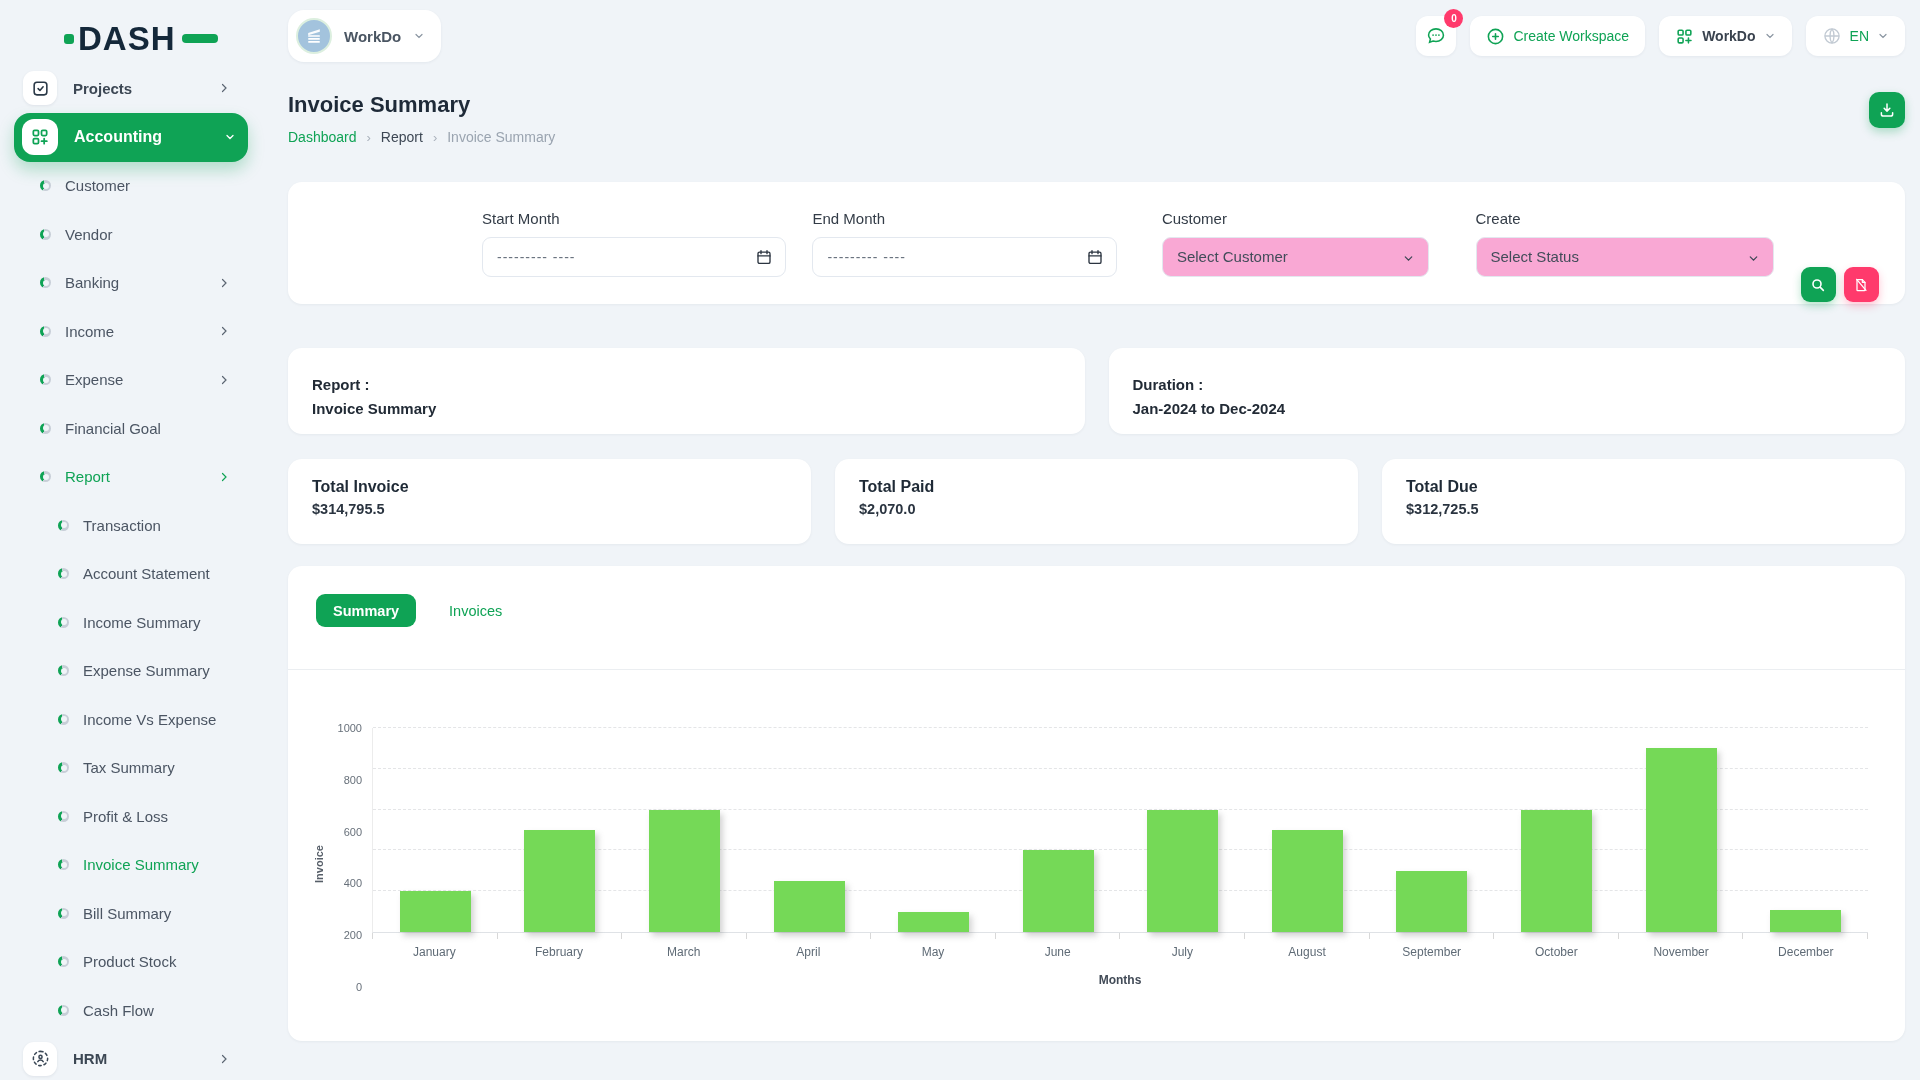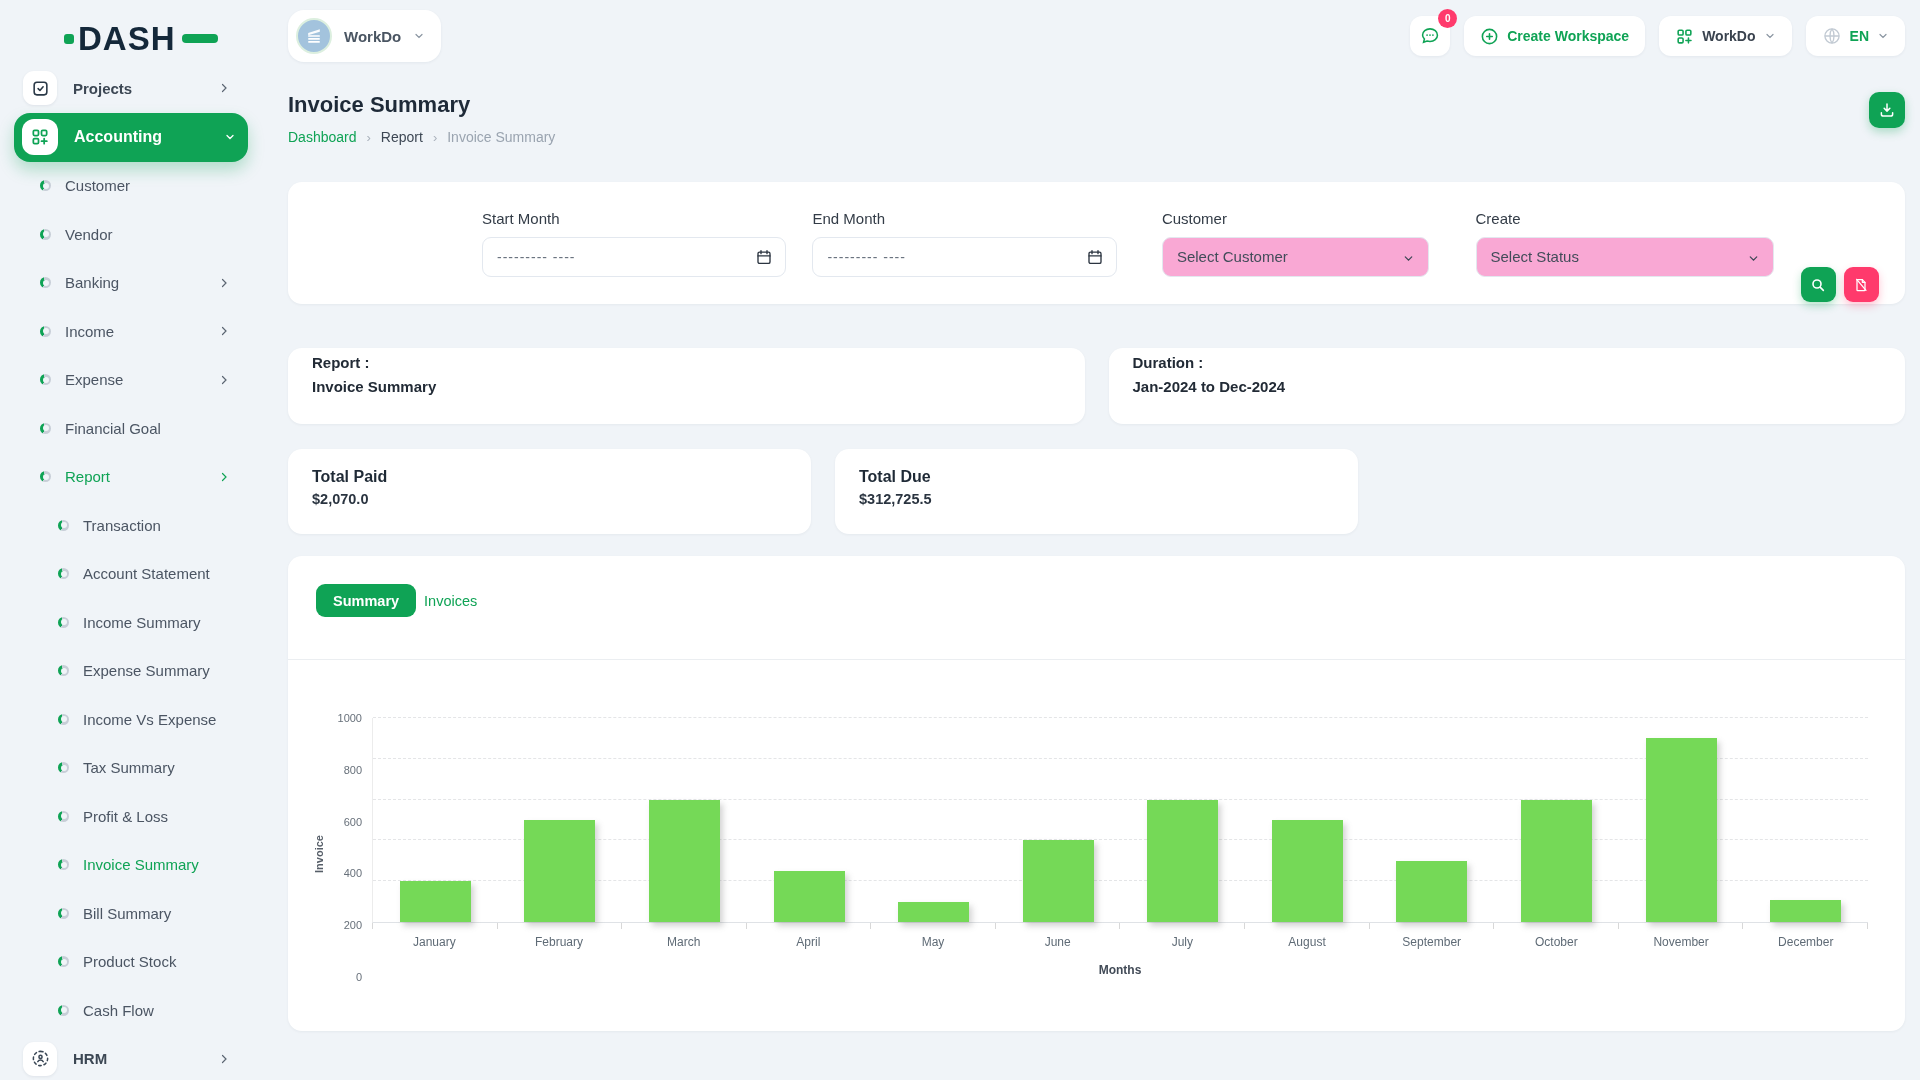--- a/index.html
+++ b/index.html
@@ -19,21 +19,21 @@
 
   .topbar{position:absolute;left:288px;right:15px;top:10px;height:52px;display:flex;align-items:center;justify-content:space-between}
   .ws-pill{display:flex;align-items:center;gap:12px;background:#fff;border-radius:16px;padding:8px 16px 8px 8px;box-shadow:0 1px 3px rgba(20,40,60,.06);cursor:pointer}
   .ws-avatar{width:36px;height:36px;border-radius:50%;background:var(--avatar-blue);border:2px solid #dcefdf;display:flex;align-items:center;justify-content:center}
   .ws-name{font-size:15px;font-weight:600;color:#4a5562}
   .chev{width:12px;height:12px;flex:none}
   .top-right{display:flex;align-items:center;gap:14px}
   .icon-btn{position:relative;width:40px;height:40px;background:#fff;border-radius:12px;box-shadow:0 1px 3px rgba(20,40,60,.06);display:flex;align-items:center;justify-content:center;cursor:pointer}
   .badge{position:absolute;top:-7px;right:-7px;min-width:19px;height:19px;border-radius:50%;background:var(--pink);color:#fff;font-size:10px;font-weight:700;display:flex;align-items:center;justify-content:center}
   .pill-btn{display:flex;align-items:center;gap:8px;height:40px;padding:0 16px;background:#fff;border-radius:12px;box-shadow:0 1px 3px rgba(20,40,60,.06);font-size:14px;cursor:pointer}
-  .pill-btn .lbl-green{color:var(--green);font-weight:700}
+  .pill-btn .lbl-green{color:var(--green);font-weight:400}
   .pill-btn .lbl-dark{color:#39424e;font-weight:600}
 
   
   .sidebar{position:absolute;left:0;top:0;width:264px;height:1080px;padding-top:64px}
   .nav-row{display:flex;align-items:center;height:48.5px;cursor:pointer;font-size:15px;color:#4b5563}
   .nav-top{padding:0 34px 0 23px}
   .nav-top .sq-icon{width:34px;height:34px;background:#fff;border-radius:11px;box-shadow:0 1px 3px rgba(20,40,60,.08);display:flex;align-items:center;justify-content:center;margin-right:16px}
   .nav-top .nav-label{flex:1;font-weight:600;color:#3c4754}
   .pill-active{margin:0 16px 0 14px;height:49px;border-radius:16px;background:var(--green);box-shadow:0 8px 16px rgba(15,163,85,.28);display:flex;align-items:center;padding:0 12px 0 8px;cursor:pointer}
   .pill-active .sq-icon{width:36px;height:36px;background:#fff;border-radius:12px;display:flex;align-items:center;justify-content:center;margin-right:16px}
@@ -68,31 +68,31 @@
   .f-select{position:relative;height:40px;border:1px solid var(--border);border-radius:9px;background:#f9a8d4;display:flex;align-items:center;padding:0 36px 0 14px;font-size:15px;color:#424c59;cursor:pointer}
   .f-select .sel-chev{position:absolute;right:13px;top:14px}
   .w-date{width:306px}.w-cust{width:268px}.w-stat{width:300px}
   .gap1{margin-right:26px}.gap2{margin-right:45px}.gap3{margin-right:47px}.gap4{margin-right:27px}
   .f-btns{display:flex;gap:8px;align-self:flex-end;margin-bottom:2px}
   .sm-btn{width:35px;height:35px;border-radius:9px;border:none;display:flex;align-items:center;justify-content:center;cursor:pointer}
   .sm-btn.green{background:var(--green);box-shadow:0 4px 8px rgba(15,163,85,.3)}
   .sm-btn.pink{background:var(--pink);box-shadow:0 4px 8px rgba(255,58,108,.3)}
 
   .two-col{margin-top:44px;display:grid;grid-template-columns:1fr 1fr;gap:24px}
-  .info-card{height:76px;padding:6px 24px}
+  .info-card{height:86px;padding:28px 24px}
   .info-title{font-size:15px;font-weight:700;color:#222b36}
   .info-value{font-size:15px;font-weight:700;color:#222b36;margin-top:7px}
 
   .three-col{margin-top:25px;display:grid;grid-template-columns:1fr 1fr 1fr;gap:24px}
   .tot-card{height:85px;padding:19px 24px}
   .tot-label{font-size:16px;font-weight:700;color:#1f2a36}
   .tot-value{font-size:14.5px;font-weight:700;color:#2a3440;margin-top:5px}
 
   .chart-card{margin-top:22px;height:475px}
-  .tabs{display:flex;align-items:center;gap:8px;padding:28px 28px 0}
+  .tabs{display:flex;align-items:center;gap:33px;padding:28px 28px 0}
   .tab-pill{height:33px;padding:0 17px;border-radius:9px;background:var(--green);color:#fff;font-size:14.5px;font-weight:600;display:flex;align-items:center;border:none;cursor:pointer}
   .tab-link{font-size:14.5px;color:var(--green);cursor:pointer;background:none;border:none;font-weight:500}
   .divider{height:1px;background:#ebeef1;margin-top:42px}
 
   .chart{position:relative;margin:58px 37px 0 84px}
   .plot{position:relative;height:205px;border-bottom:1px solid #dfe2e6;border-left:1px solid #ececec}
   .gridline{position:absolute;left:0;right:0;border-top:1px dashed #e4e5e7}
   .bars{position:absolute;inset:0;display:flex;align-items:flex-end}
   .bar-cell{flex:1;display:flex;align-items:flex-end;justify-content:center;height:100%}
   .bar{width:57%;box-shadow:3px 4px 6px rgba(110,110,110,.3)}
@@ -396,20 +396,24 @@
       <div class="info-title">Report :</div>
       <div class="info-value">Invoice Summary</div>
     </div>
     <div class="card info-card">
       <div class="info-title">Duration :</div>
       <div class="info-value">Jan-2024 to Dec-2024</div>
     </div>
   </section>
 
   <section class="three-col">
+    <div class="card tot-card">
+      <div class="tot-label">Total Invoice</div>
+      <div class="tot-value">$314,795.5</div>
+    </div>
     <div class="card tot-card">
       <div class="tot-label">Total Paid</div>
       <div class="tot-value">$2,070.0</div>
     </div>
     <div class="card tot-card">
       <div class="tot-label">Total Due</div>
       <div class="tot-value">$312,725.5</div>
     </div>
   </section>
 

